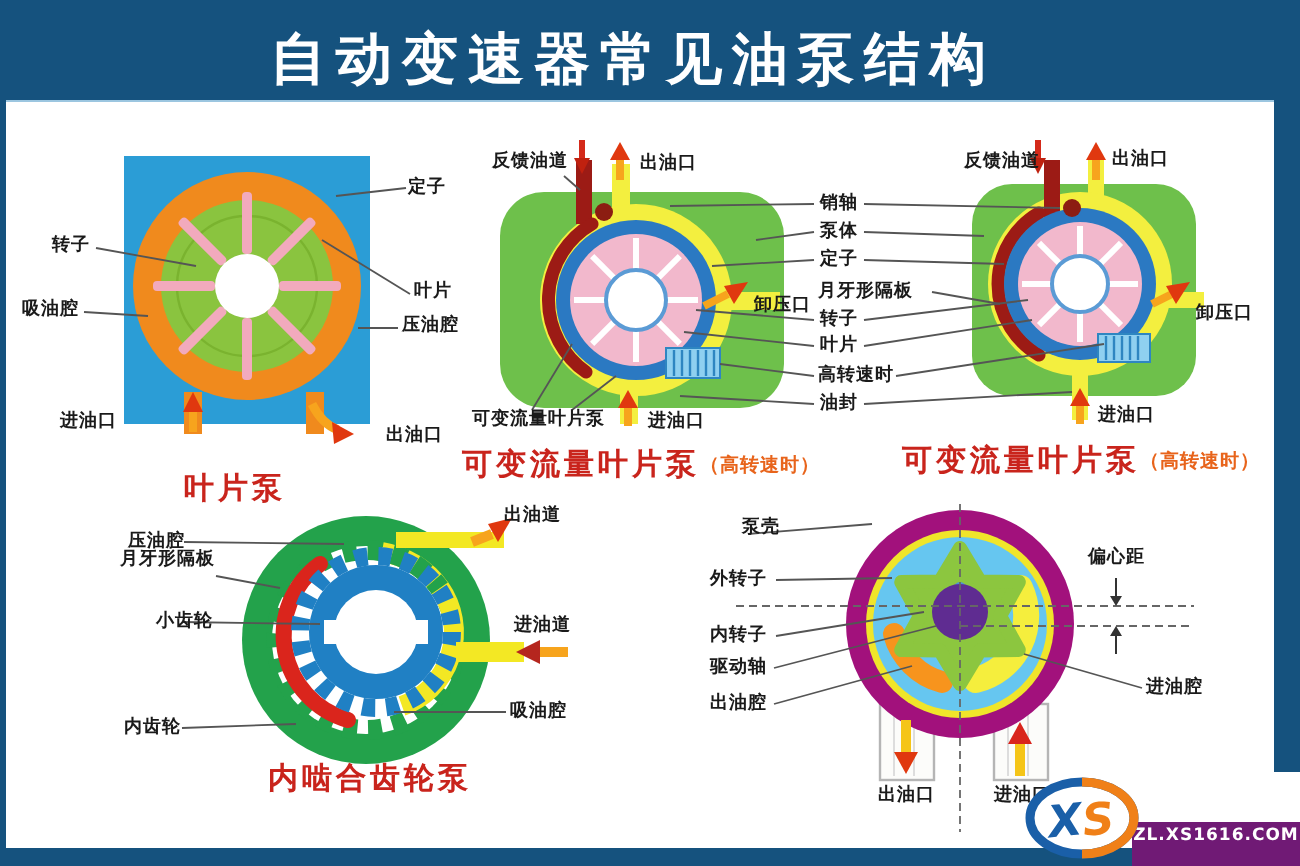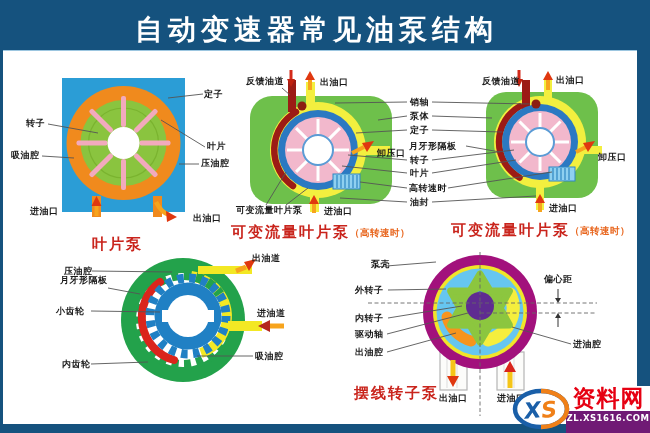--- a/index.html
+++ b/index.html
@@ -302,39 +302,38 @@
   <div class="lbl" style="left:410px;top:112px">泵体</div>
   <div class="lbl" style="left:410px;top:126px">定子</div>
   <div class="lbl" style="left:409px;top:142px">月牙形隔板</div>
   <div class="lbl" style="left:410px;top:156px">转子</div>
   <div class="lbl" style="left:410px;top:169px">叶片</div>
   <div class="lbl" style="left:409px;top:184px">高转速时</div>
   <div class="lbl" style="left:410px;top:198px">油封</div>
 
   <div class="lbl" style="left:64px;top:267px">压油腔</div>
   <div class="lbl" style="left:60px;top:276px">月牙形隔板</div>
-  <div class="lbl" style="left:56px;top:307px">小齿轮</div>
+  <div class="lbl" style="left:78px;top:307px">小齿轮</div>
   <div class="lbl" style="left:62px;top:360px">内齿轮</div>
   <div class="lbl" style="left:252px;top:254px">出油道</div>
   <div class="lbl" style="left:257px;top:309px">进油道</div>
   <div class="lbl" style="left:255px;top:352px">吸油腔</div>
+  <div class="ptitle" style="left:134px;top:381px">内啮合齿轮泵</div>
 
   <div class="lbl" style="left:371px;top:260px">泵壳</div>
   <div class="lbl" style="left:355px;top:286px">外转子</div>
   <div class="lbl" style="left:355px;top:314px">内转子</div>
   <div class="lbl" style="left:355px;top:330px">驱动轴</div>
   <div class="lbl" style="left:355px;top:348px">出油腔</div>
   <div class="lbl" style="left:544px;top:275px">偏心距</div>
   <div class="lbl" style="left:573px;top:340px">进油腔</div>
   <div class="lbl" style="left:439px;top:394px">出油口</div>
   <div class="lbl" style="left:497px;top:394px">进油口</div>
-  <div class="ptitle" style="left:354px;top:385px">摆线转子泵</div>
 
   <div class="wm-back"></div>
-  <div class="wm-name">资料网</div>
   <div class="wm-url">ZL.XS1616.COM</div>
   <svg class="wm-logo" width="58" height="44" viewBox="0 0 58 44">
     <ellipse cx="29" cy="22" rx="26" ry="18" fill="#ffffff" stroke="#1a5fa8" stroke-width="4.5"></ellipse>
     <path d="M29,4 a26,18 0 0 1 0,36" fill="none" stroke="#f08018" stroke-width="4.5"></path>
     <g font-family="DejaVu Sans, Liberation Sans, sans-serif" font-weight="bold" font-style="italic" font-size="22" transform="rotate(-6 29 22)">
       <text x="12" y="30" fill="#1a5fa8">X</text>
       <text x="29" y="31" fill="#f08018">S</text>
     </g>
   </svg>
 

